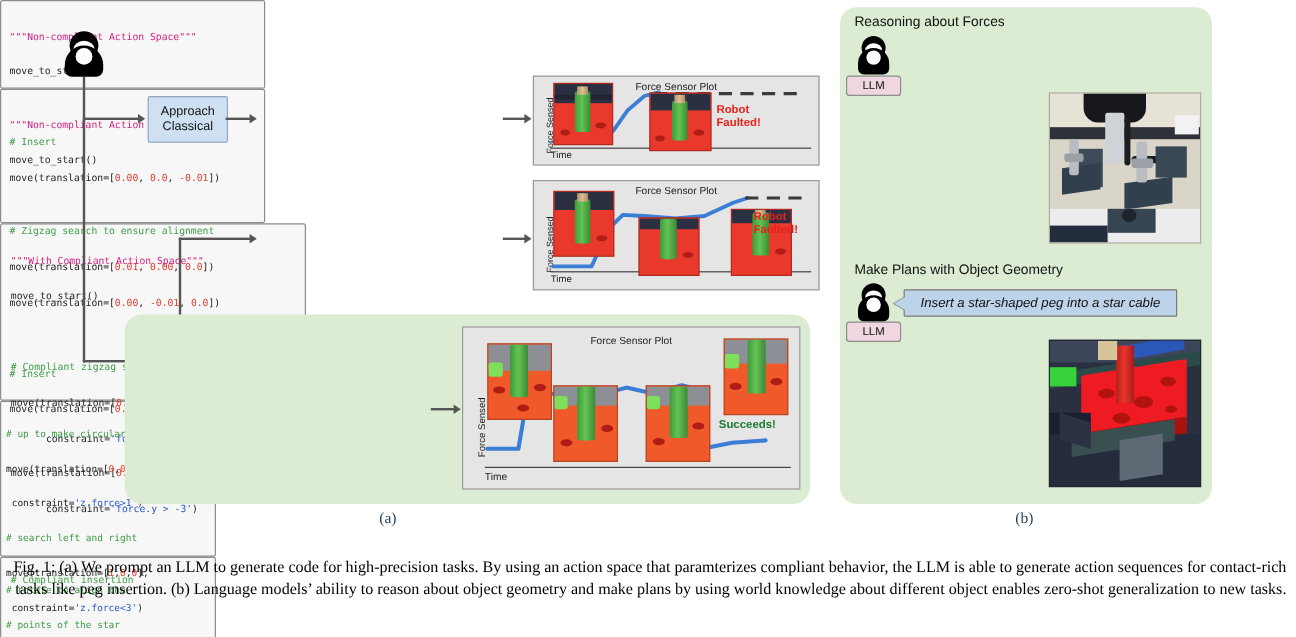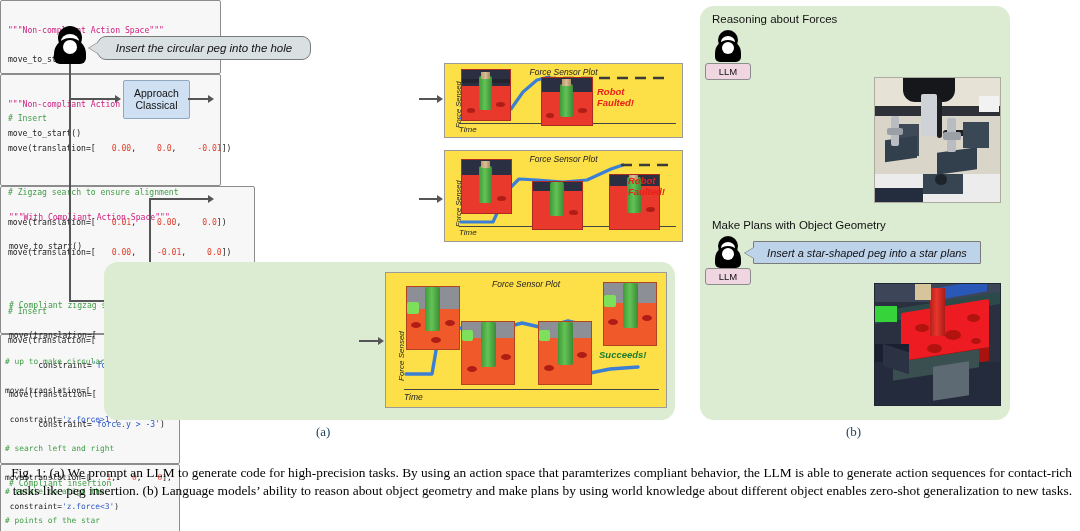--- a/index.html
+++ b/index.html
@@ -9,21 +9,21 @@
 
   
   .abs{position:absolute;}
   .codebox{
     background:#f7f7f7;border:1px solid #8c8c8c;border-radius:2px;
     font-family:"DejaVu Sans Mono","Liberation Mono",monospace;
     white-space:pre;line-height:1.22;color:#222;
   }
   .kw-str{color:#d02080;}
   .kw-cmt{color:#3f9d46;}
-  .kw-num{color:#e0402f;margin-left:16px;}
+  .kw-num{color:#e0402f;}
   .kw-txt{color:#222;}
   .kw-con{color:#2a56c6;}
 
   
   .person{position:absolute;}
   .person .head{position:absolute;border-radius:50%;background:#000;}
   .person .body{position:absolute;background:#000;}
   .person .gap{position:absolute;background:#fff;border-radius:50%;}
 
   
@@ -54,21 +54,21 @@
   .ln{position:absolute;background:#555;}
   .arrowR{position:absolute;width:0;height:0;
     border-top:4px solid transparent;border-bottom:4px solid transparent;
     border-left:6px solid #555;}
 
   
   .greenbox{position:absolute;background:#dcecd2;border-radius:14px;}
   .greenpanel{position:absolute;background:#dcecd2;border-radius:14px;}
 
   
-  .plotpanel{position:absolute;background:#fde047;border:1px solid #9a9a9a;font-style:italic;}
+  .plotpanel{position:absolute;background:#e5e5e5;border:1px solid #9a9a9a;}
   .plot-title{position:absolute;text-align:center;color:#222;}
   .axis-y-label{position:absolute;color:#222;transform-origin:0 0;
      transform:rotate(-90deg);white-space:nowrap;}
   .axis-x-label{position:absolute;text-align:left;color:#222;}
   .axis-line{position:absolute;background:#444;}
 
   
   .thumb{position:absolute;overflow:hidden;border:1px solid rgba(0,0,0,.25);}
   .sim-red{background:#e8392c;}
   .sim-orange{background:#f05a2b;}
@@ -94,24 +94,20 @@
 
 <div class="fig">
 
   <div class="person" style="left:50px;top:26px;width:40px;height:38px;">
     <div class="head" style="left:8px;top:0;width:24px;height:24px;"></div>
     <div class="gap" style="left:11px;top:8px;width:18px;height:15px;"></div>
     <div class="body" style="left:4px;top:12px;width:32px;height:26px;border-radius:16px 16px 6px 6px;"></div>
     <div class="gap" style="left:13px;top:14px;width:14px;height:14px;"></div>
   </div>
 
-  <div class="bubble round" style="left:97px;top:36px;width:212px;height:22px;font-size:11.5px;">
-    <span class="tail"></span>
-    <span>Insert the circular peg into the hole</span>
-  </div>
 
   <div class="ln" style="left:69px;top:64px;width:1.5px;height:238px;"></div>
   <div class="ln" style="left:69px;top:98px;width:48px;height:1.5px;"></div>
   <div class="arrowR" style="left:115px;top:95px;"></div>
   <div class="ln" style="left:69px;top:300px;width:48px;height:1.5px;"></div>
   <div class="arrowR" style="left:115px;top:297px;"></div>
 
   <div class="pill" style="left:123px;top:80px;width:65px;height:37px;font-size:10.5px;border-radius:2px;flex-direction:column;">
     <span>Approach</span>
     <span>Classical</span>
@@ -338,21 +334,21 @@
 
   <div class="person" style="left:712px;top:236px;width:32px;height:32px;">
     <div class="head" style="left:6px;top:0;width:20px;height:20px;"></div>
     <div class="gap" style="left:9px;top:6px;width:14px;height:12px;"></div>
     <div class="body" style="left:3px;top:10px;width:26px;height:22px;border-radius:13px 13px 5px 5px;"></div>
     <div class="gap" style="left:10px;top:12px;width:12px;height:12px;"></div>
   </div>
 
   <div class="bubble blue" style="left:753px;top:241px;width:226px;height:21px;font-size:11px;">
     <span class="tail"></span>
-    <span>Insert a star-shaped peg into a star plans</span>
+    <span>Insert a star-shaped peg into a star cable</span>
   </div>
 
   <div class="pill-llm-pink" style="left:705px;top:268px;width:44px;height:15px;font-size:9.5px;">
     <span>LLM</span>
   </div>
 
   <div class="codebox" style="left:703px;top:283px;width:170px;height:122px;padding:3px 4px;font-size:7.9px;">
     <div><span class="kw-cmt"># rotate to align the</span></div>
     <div><span class="kw-cmt"># points of the star</span></div>
     

